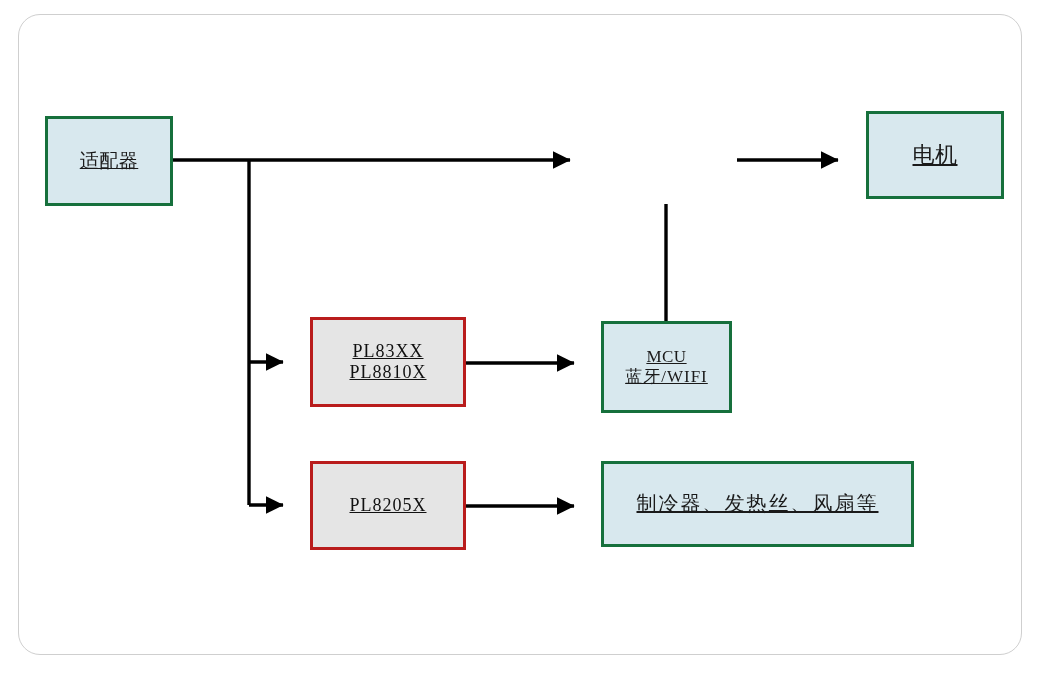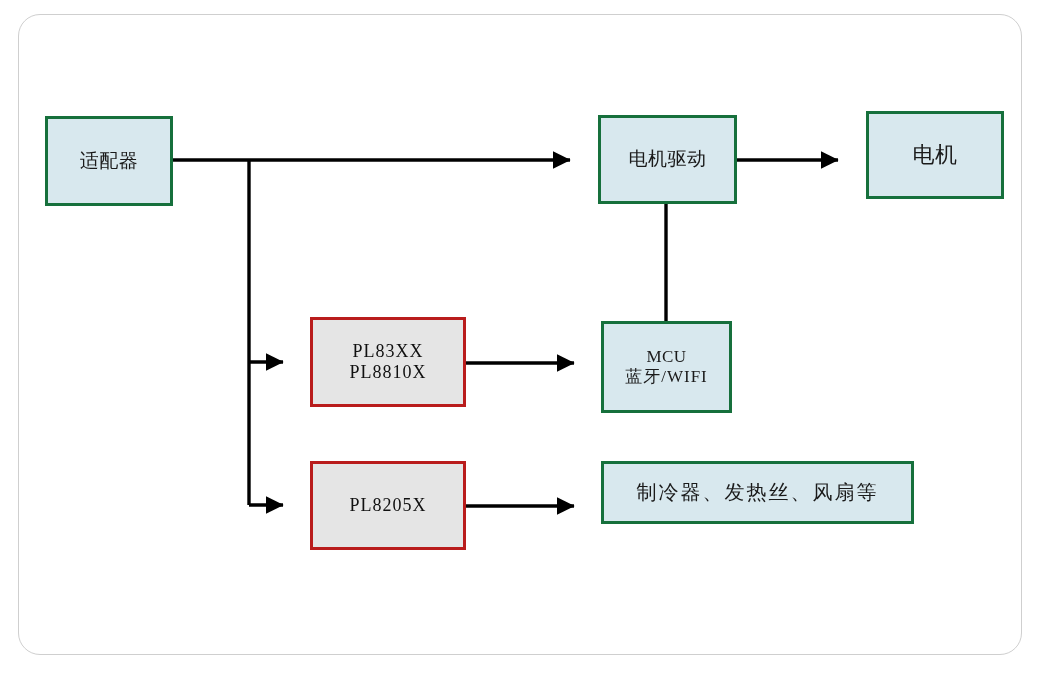--- a/index.html
+++ b/index.html
@@ -53,29 +53,30 @@
     border: 3px solid #16703c;
   }
   .node.green {
     background: #e5e5e5;
     border: 3px solid #b91c1c;
     color: #101010;
   }
   .node .line {
     display: block;
     white-space: nowrap;
+    text-decoration: underline;
   }
   
   #node-adapter      { left: 45px;  top: 116px; width: 128px; height: 90px;  font-size: 19px; }
   #node-motor-driver { left: 598px; top: 115px; width: 139px; height: 89px;  font-size: 19px; }
   #node-motor        { left: 866px; top: 111px; width: 138px; height: 88px;  font-size: 22px; }
   #node-pl83xx       { left: 310px; top: 317px; width: 156px; height: 90px;  font-size: 18px; letter-spacing: 1px; }
   #node-mcu          { left: 601px; top: 321px; width: 131px; height: 92px;  font-size: 17px; }
   #node-pl8205x      { left: 310px; top: 461px; width: 156px; height: 89px;  font-size: 18px; letter-spacing: 1px; justify-content: center; }
-  #node-loads        { left: 601px; top: 461px; width: 313px; height: 63px;  font-size: 20px; letter-spacing: 2px; }
+  #node-loads        { left: 601px; top: 461px; width: 313px; height: 86px;  font-size: 20px; letter-spacing: 2px; }
   #node-mcu .line.sub { letter-spacing: 1px; }
 </style>
 </head>
 <body>
 
 <div id="canvas">
 
   <div id="frame"></div>
 
   <svg id="svg-layer" viewBox="0 0 1042 677" xmlns="http://www.w3.org/2000/svg">
@@ -99,23 +100,20 @@
 
     <path d="M 466 506 L 574 506" stroke="#000000" stroke-width="3.4" fill="none" marker-end="url(#arrow)"></path>
 
     <path d="M 666 204 L 666 322" stroke="#000000" stroke-width="3.4" fill="none"></path>
   </svg>
 
   <div class="node blue" id="node-adapter">
     <span class="line">适配器</span>
   </div>
 
-  <div class="node blue" id="node-motor-driver">
-    <span class="line">电机驱动</span>
-  </div>
 
   <div class="node blue" id="node-motor">
     <span class="line">电机</span>
   </div>
 
   <div class="node green" id="node-pl83xx">
     <span class="line">PL83XX</span>
     <span class="line">PL8810X</span>
   </div>
 

